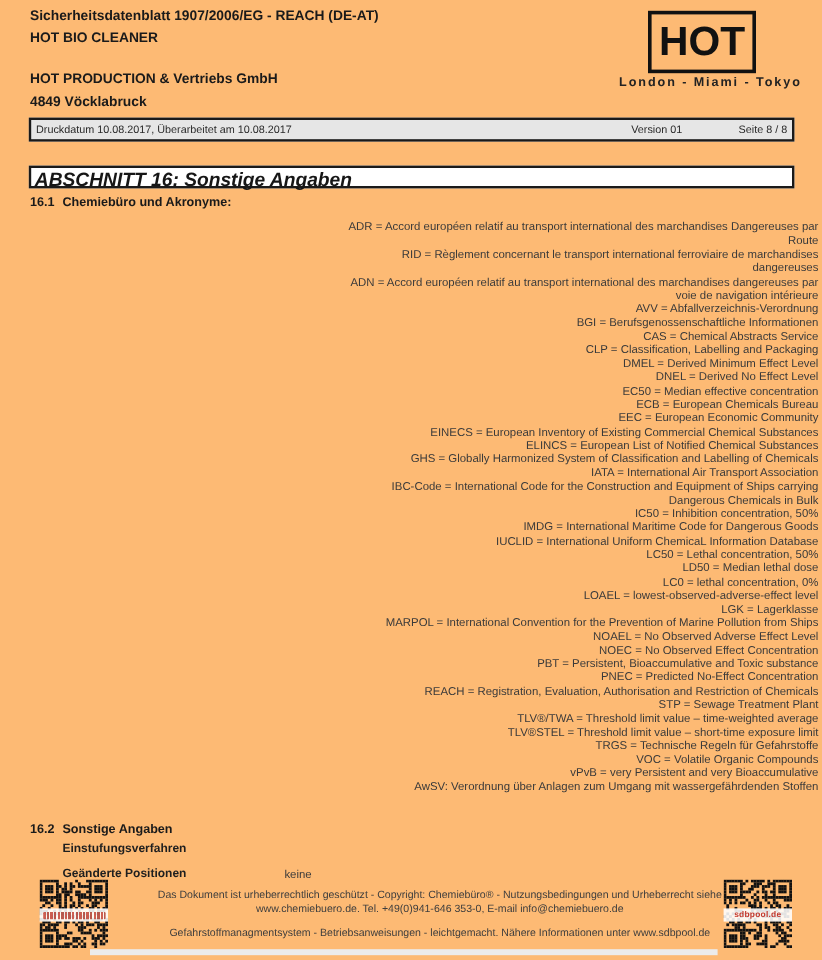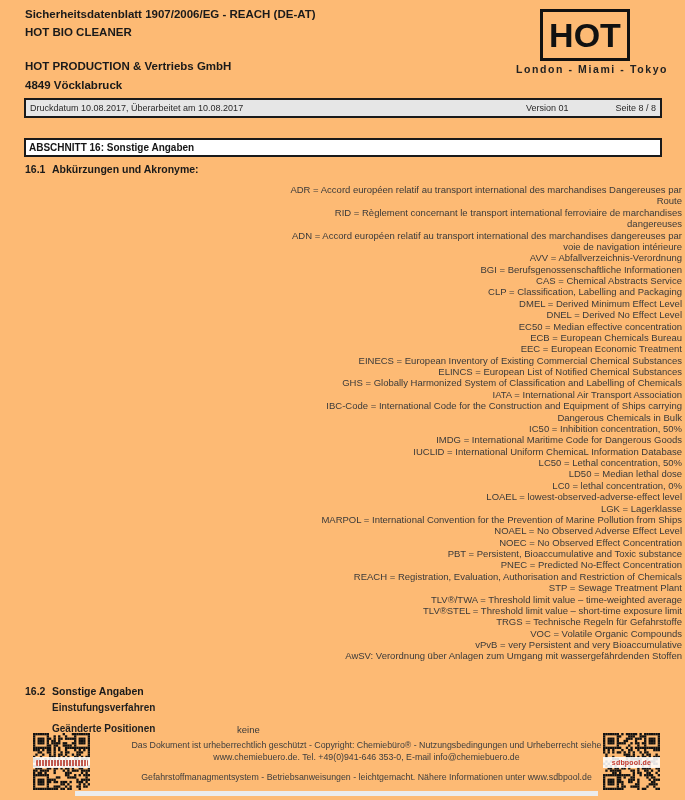--- a/index.html
+++ b/index.html
@@ -24,21 +24,21 @@
     left:24px;top:98px;width:634px;height:16px;border:2px solid #1a1a1a;background:#e6e6e6;
     font-size:9px;color:#2a2a2a;
   }
   .print-bar .pb-left{position:absolute;left:4px;top:3px;}
   .print-bar .pb-version{position:absolute;left:500px;top:3px;}
   .print-bar .pb-page{position:absolute;right:4px;top:3px;}
 
   .section-box{
     left:24px;top:138px;width:634px;height:15px;border:2px solid #1a1a1a;background:#fff;
   }
-  .section-box span{position:absolute;left:3px;top:2px;font-size:10px;font-weight:bold;color:#161616;}
+  .section-box span{position:absolute;left:3px;top:2px;font-size:16px;font-weight:bold;color:#161616;font-style:italic;}
 
   .h-num{left:25px;font-size:10.5px;font-weight:bold;color:#1a1a1a;}
   .h-title{left:52px;font-size:10.5px;font-weight:bold;color:#1a1a1a;}
 
   .abbr-list{left:232px;top:184px;width:450px;font-size:9.5px;color:#3a3a3a;}
   .abbr-line{height:11.38px;line-height:11.38px;white-space:nowrap;text-align:right;}
 
   .sub-label{left:52px;font-size:10px;font-weight:bold;color:#1f1f1f;}
   .sub-value{left:237px;font-size:9.5px;color:#3a3a3a;}
 
@@ -77,38 +77,38 @@
     <span class="pb-left">Druckdatum 10.08.2017, Überarbeitet am 10.08.2017</span>
     <span class="pb-version">Version 01</span>
     <span class="pb-page">Seite 8 / 8</span>
   </div>
 
   <div class="abs section-box">
     <span>ABSCHNITT 16: Sonstige Angaben</span>
   </div>
 
   <div class="abs h-num" style="top:163px;">16.1</div>
-  <div class="abs h-title" style="top:163px;">Abkürzungen und Akronyme:</div>
+  <div class="abs h-title" style="top:163px;">Chemiebüro und Akronyme:</div>
 
   <div class="abs abbr-list" id="abbr-list">
       <div class="abbr-line">ADR = Accord européen relatif au transport international des marchandises Dangereuses par</div>
       <div class="abbr-line">Route</div>
       <div class="abbr-line">RID = Règlement concernant le transport international ferroviaire de marchandises</div>
       <div class="abbr-line">dangereuses</div>
       <div class="abbr-line">ADN = Accord européen relatif au transport international des marchandises dangereuses par</div>
       <div class="abbr-line">voie de navigation intérieure</div>
       <div class="abbr-line">AVV = Abfallverzeichnis-Verordnung</div>
       <div class="abbr-line">BGI = Berufsgenossenschaftliche Informationen</div>
       <div class="abbr-line">CAS = Chemical Abstracts Service</div>
       <div class="abbr-line">CLP = Classification, Labelling and Packaging</div>
       <div class="abbr-line">DMEL = Derived Minimum Effect Level</div>
       <div class="abbr-line">DNEL = Derived No Effect Level</div>
       <div class="abbr-line">EC50 = Median effective concentration</div>
       <div class="abbr-line">ECB = European Chemicals Bureau</div>
-      <div class="abbr-line">EEC = European Economic Treatment</div>
+      <div class="abbr-line">EEC = European Economic Community</div>
       <div class="abbr-line">EINECS = European Inventory of Existing Commercial Chemical Substances</div>
       <div class="abbr-line">ELINCS = European List of Notified Chemical Substances</div>
       <div class="abbr-line">GHS = Globally Harmonized System of Classification and Labelling of Chemicals</div>
       <div class="abbr-line">IATA = International Air Transport Association</div>
       <div class="abbr-line">IBC-Code = International Code for the Construction and Equipment of Ships carrying</div>
       <div class="abbr-line">Dangerous Chemicals in Bulk</div>
       <div class="abbr-line">IC50 = Inhibition concentration, 50%</div>
       <div class="abbr-line">IMDG = International Maritime Code for Dangerous Goods</div>
       <div class="abbr-line">IUCLID = International Uniform ChemicaL Information Database</div>
       <div class="abbr-line">LC50 = Lethal concentration, 50%</div>

